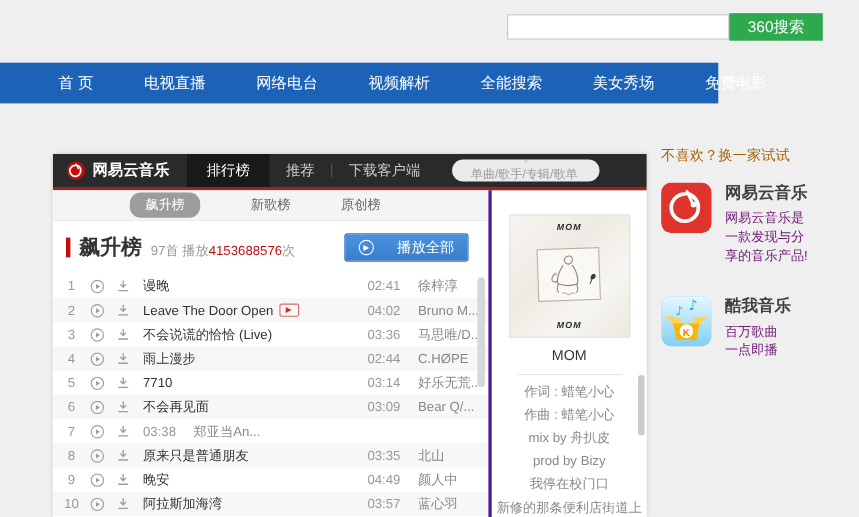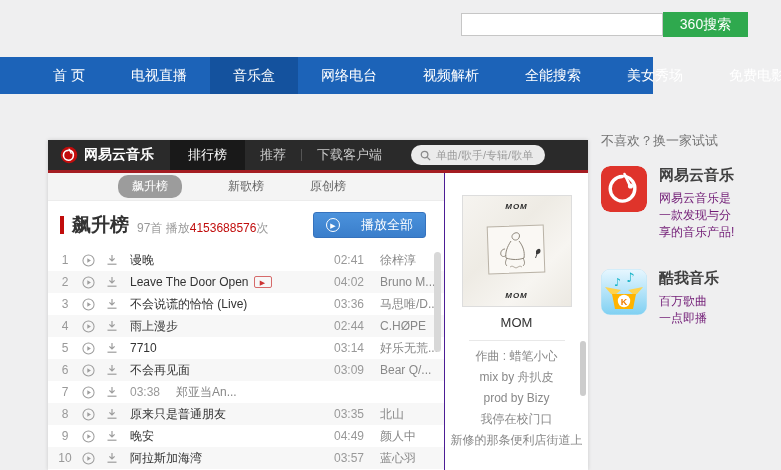--- a/index.html
+++ b/index.html
@@ -20,21 +20,21 @@
 
   
   .widget { position:absolute; left:48px; top:140px; width:540px; height:330px; background:#fff;
     box-shadow:0 0 4px rgba(0,0,0,.15); overflow:hidden; display:flex; flex-direction:column; }
   .whead { height:30px; background:#2a2a2a; display:flex; align-items:center; flex-shrink:0; }
   .brand { display:flex; align-items:center; gap:6px; padding:0 16px 0 12px; color:#fff; font-size:14px; font-weight:bold; }
   .wtab { padding:0 15px; line-height:30px; color:#ccc; font-size:13px; cursor:pointer; }
   .wtab.active { background:#191919; color:#fff; padding:0 18px; }
   .wsep { width:1px; height:12px; background:#555; }
   .wsearch { margin-left:14px; width:134px; height:20px; border-radius:10px; background:#ebebeb;
-    display:flex; align-items:center; padding:0 9px; gap:5px; }
+    display:flex; align-items:center; padding:0 9px; gap:5px;flex-direction:column; }
   .wsearch input { border:none; background:transparent; outline:none; width:100px; font-size:11px; color:#666; }
   .wsearch input::placeholder { color:#9b9b9b; }
   .wline { height:3px; background:#a41d22; flex-shrink:0; }
 
   .wbody { display:flex; flex:1; min-height:0; }
   .listpane { width:396px; display:flex; flex-direction:column; position:relative; }
   .subtabs { height:28px; background:#f4f4f4; border-bottom:1px solid #ececec; display:flex; align-items:center; font-size:12px; color:#666; flex-shrink:0; }
   .pill { margin-left:70px; background:#9c9c9c; color:#fff; border-radius:10px; padding:3px 14px; cursor:pointer; }
   .subtab { margin-left:46px; cursor:pointer; }
   .lhead { height:48px; display:flex; align-items:center; padding-left:12px; flex-shrink:0; }
@@ -52,52 +52,51 @@
   .row:nth-child(even) { background:#f7f7f7; }
   .idx { width:34px; text-align:center; color:#999; flex-shrink:0; }
   .ricon { width:15px; margin-right:9px; flex-shrink:0; display:flex; align-items:center; cursor:pointer; }
   .stitle { flex:1; min-width:0; color:#333; display:flex; align-items:center; gap:5px; white-space:nowrap; overflow:hidden; cursor:pointer;text-align:right; }
   .mv { border:1px solid #d66a6a; border-radius:2px; width:18px; height:12px; flex-shrink:0;
     display:flex; align-items:center; justify-content:center; color:#c33; font-size:7px; line-height:1; cursor:pointer; }
   .dur { width:46px; color:#999; flex-shrink:0; }
   .artist { width:64px; color:#888; flex-shrink:0; white-space:nowrap; overflow:hidden; }
   .lscroll { position:absolute; right:3px; top:3px; width:7px; height:100px; background:#d8d8d8; border-radius:4px; }
 
-  .rightpane { flex:1; border-left:1px solid #4c1d95; position:relative; overflow:hidden; text-align:center; }
+  .rightpane { flex:1; border-left:3px solid #4c1d95; position:relative; overflow:hidden; text-align:center; }
   .art { width:110px; height:112px; margin:22px auto 0; border:1px solid #ddd; position:relative;
     background:linear-gradient(135deg,#f6f4f0 0%,#eeebe4 40%,#f7f5f1 70%,#ece9e2 100%); }
   .art-label { font-size:8px; font-weight:bold; font-style:italic; color:#2b2b2b; letter-spacing:1px; }
   .art-top { position:absolute; top:6px; left:0; right:0; }
   .art-bottom { position:absolute; bottom:6px; left:0; right:0; }
   .art svg { position:absolute; left:50%; top:50%; transform:translate(-50%,-50%); }
   .album-title { margin-top:8px; font-size:13px; color:#333; }
   .rdivider { width:96px; height:1px; background:#e8e8e8; margin:10px auto 5px; }
   .lyric { font-size:12px; color:#898989; line-height:21px; }
   .rscroll { position:absolute; right:2px; top:168px; width:6px; height:55px; background:#ccc; border-radius:3px; }
 
   
   .sidebar { position:absolute; left:601px; top:132px; width:175px; }
-  .sb-head { font-size:13px; color:#737373; margin-bottom:16px; }
+  .sb-head { font-size:13px; color:#a16207; margin-bottom:16px; }
   .sb-item { display:flex; gap:12px; margin-bottom:28px; }
   .sb-icon { width:46px; height:46px; border-radius:9px; flex-shrink:0; cursor:pointer; }
   .sb-title { font-size:15px; font-weight:bold; color:#404040; margin-bottom:5px; cursor:pointer; }
   .sb-desc { font-size:12px; color:#701a75; line-height:17px; }
 </style>
 </head>
 <body>
 
 <div class="topbar">
   <input class="top-search-input" placeholder="" style="">
   <button class="top-search-btn">360搜索</button>
 </div>
 
 <div class="nav">
   <span class="nav-item">首 页</span>
   <span class="nav-item">电视直播</span>
-  <span class="nav-item active">音乐盒</span>
   <span class="nav-item">网络电台</span>
   <span class="nav-item">视频解析</span>
   <span class="nav-item">全能搜索</span>
   <span class="nav-item">美女秀场</span>
   <span class="nav-item">免费电影</span>
 
 </div>
 
 <div class="widget">
   <div class="whead">
@@ -376,20 +375,21 @@
           <path d="M26 46 q2 -2 4 0 t4 0 t4 0" fill="none" stroke="#a39b8e" stroke-width="0.8"></path>
           <path d="M52 30 c2 -3 4.5 -3 4.5 0 c0 2.4 -2.5 3.4 -4.5 3.2 z" fill="#3a3a3a"></path>
           <path d="M53 33 l-1.5 4" stroke="#3a3a3a" stroke-width="0.9"></path>
         </svg>
         <div class="art-label art-bottom">MOM</div>
       </div>
       <div class="album-title">MOM</div>
       <div class="rdivider"></div>
       <div>
 
+          <div class="lyric">作词 : 蜡笔小心</div>
 
           <div class="lyric">作曲 : 蜡笔小心</div>
 
           <div class="lyric">mix by 舟扒皮</div>
 
           <div class="lyric">prod by Bizy</div>
 
           <div class="lyric">我停在校门口</div>
 
           <div class="lyric">新修的那条便利店街道上</div>

